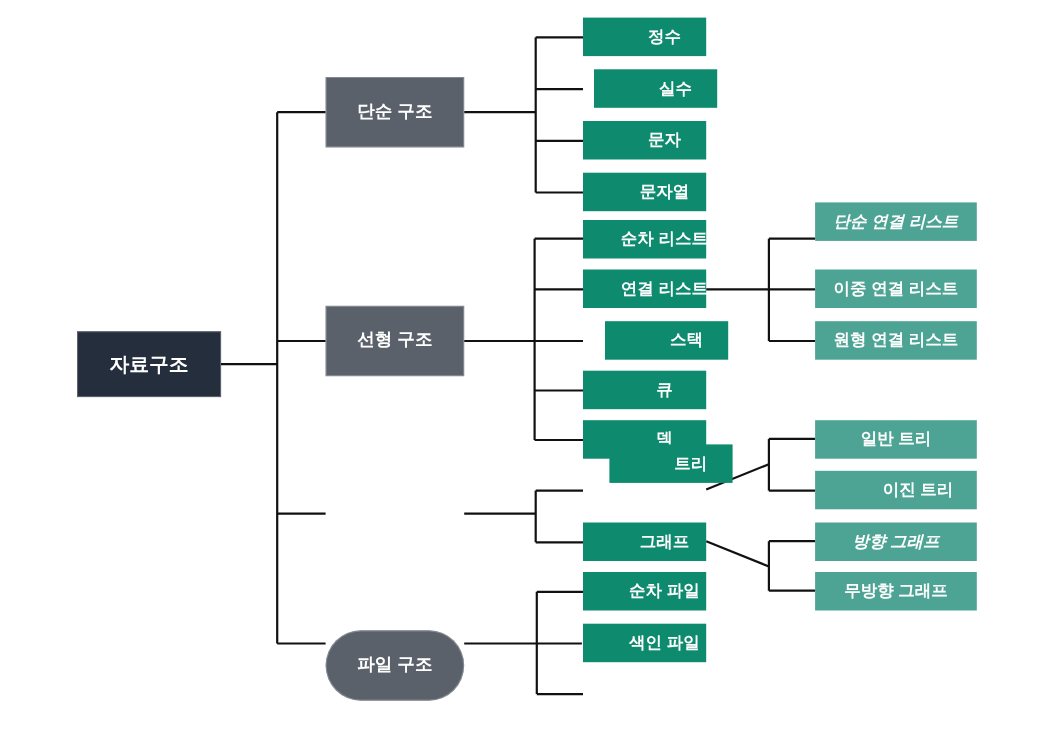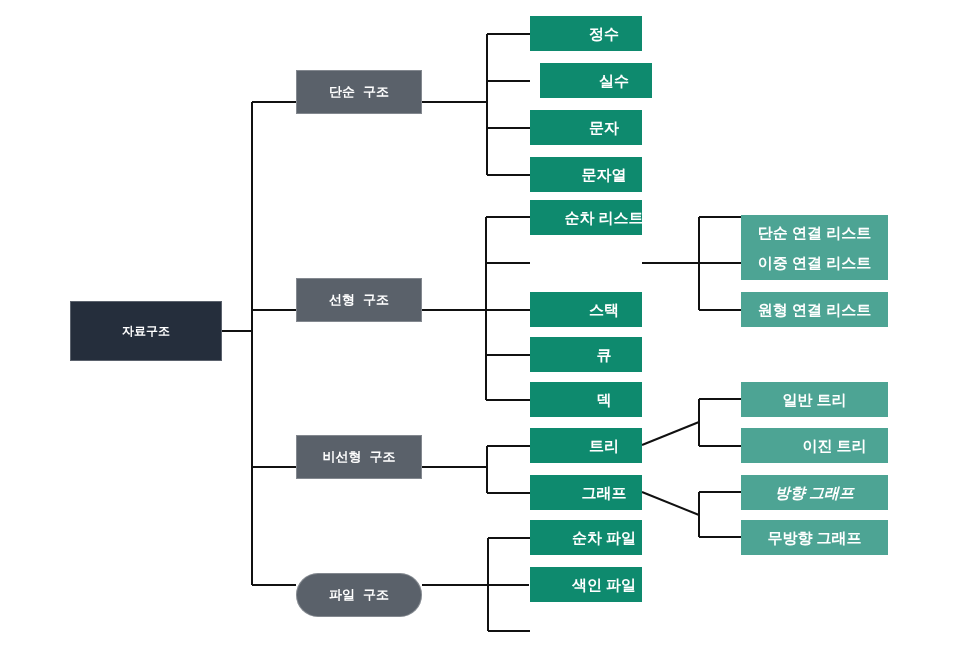--- a/index.html
+++ b/index.html
@@ -22,52 +22,51 @@
     display: flex;
     align-items: center;
     justify-content: center;
     color: #ffffff;
     font-weight: 700;
     text-align: center;
     white-space: nowrap;
     line-height: 1;
   }
   .root-node {
-    left: 70px; top: 301px; width: 152px; height: 60px;
+    left: 70px; top: 301px; width: 131px; height: 60px;
     background: #252E3C;
-    font-size: 12px;
+    font-size: 18px;
     box-shadow: 0 0 0 1px rgba(255,255,255,0.25) inset;
   }
   .branch-node {
-    width: 126px; height: 44px;
+    width: 126px; height: 64px;
     background: #5A616A;
-    font-size: 13px;
+    font-size: 16px;
     box-shadow: 0 0 0 1px rgba(255,255,255,0.25) inset;
-    font-family: Liberation Mono, monospace;
   }
   .leaf-node {
     left: 530px; width: 112px; height: 35px;
     background: #0E8A6E;
     font-size: 15px;
     padding-left: 36px;
   }
   .subleaf-node {
     left: 741px; width: 147px; height: 35px;
     background: #4DA494;
     font-size: 15px;
   }
   .b0 { left: 296px; top: 70px; }
   .b1 { left: 296px; top: 278px; }
   .b2 { left: 296px; top: 435px; }
   .b3 { left: 296px; top: 573px; border-radius: 32px; }
   .l00 { top: 16px; }  .l01 { top: 63px; margin-left: 10px; }  .l02 { top: 110px; } .l03 { top: 157px; }
-  .l10 { top: 200px; } .l11 { top: 245px; } .l12 { top: 292px; } .l13 { top: 337px; } .l14 { top: 382px; }
-  .l20 { top: 428px; } .l21 { top: 475px; }
+  .l10 { top: 200px; } .l11 { top: 245px; } .l12 { top: 292px; margin-left: 20px; } .l13 { top: 337px; } .l14 { top: 382px; }
+  .l20 { top: 404px; margin-left: 24px; } .l21 { top: 475px; }
   .l30 { top: 520px; } .l31 { top: 567px; } .l32 { top: 614px; }
-  .s0 { top: 215px; } .s1 { top: 245px; } .s2 { top: 292px; }
+  .s0 { top: 184px; font-style: italic; } .s1 { top: 245px; } .s2 { top: 292px; }
   .s3 { top: 382px; } .s4 { top: 428px; padding-left: 40px; }
   .s5 { top: 475px; font-style: italic; } .s6 { top: 520px; text-align: center; }
 </style>
 </head>
 <body>
 
 <div class="canvas">
 
   <svg class="wires" viewBox="0 0 960 665" xmlns="http://www.w3.org/2000/svg">
     <g stroke="#111111" stroke-width="2" fill="none">
@@ -117,29 +116,29 @@
       <path d="M488 538 V631"></path>
       <path d="M488 538 H530"></path>
       <path d="M488 631 H530"></path>
     </g>
   </svg>
 
   <div class="node root-node">자료구조</div>
 
   <div class="node branch-node b0">단순 구조</div>
   <div class="node branch-node b1">선형 구조</div>
-  <div class="node branch-node b2">비선형 구조</div>
   <div class="node branch-node b3">파일 구조</div>
 
   <div class="node leaf-node l00">정수</div>
   <div class="node leaf-node l01">실수</div>
   <div class="node leaf-node l02">문자</div>
   <div class="node leaf-node l03">문자열</div>
 
   <div class="node leaf-node l10">순차 리스트</div>
+  <div class="node leaf-node l11">연결 리스트</div>
   <div class="node leaf-node l12">스택</div>
   <div class="node leaf-node l13">큐</div>
   <div class="node leaf-node l14">덱</div>
 
   <div class="node leaf-node l20">트리</div>
   <div class="node leaf-node l21">그래프</div>
 
   <div class="node leaf-node l30">순차 파일</div>
   <div class="node leaf-node l31">색인 파일</div>
 

